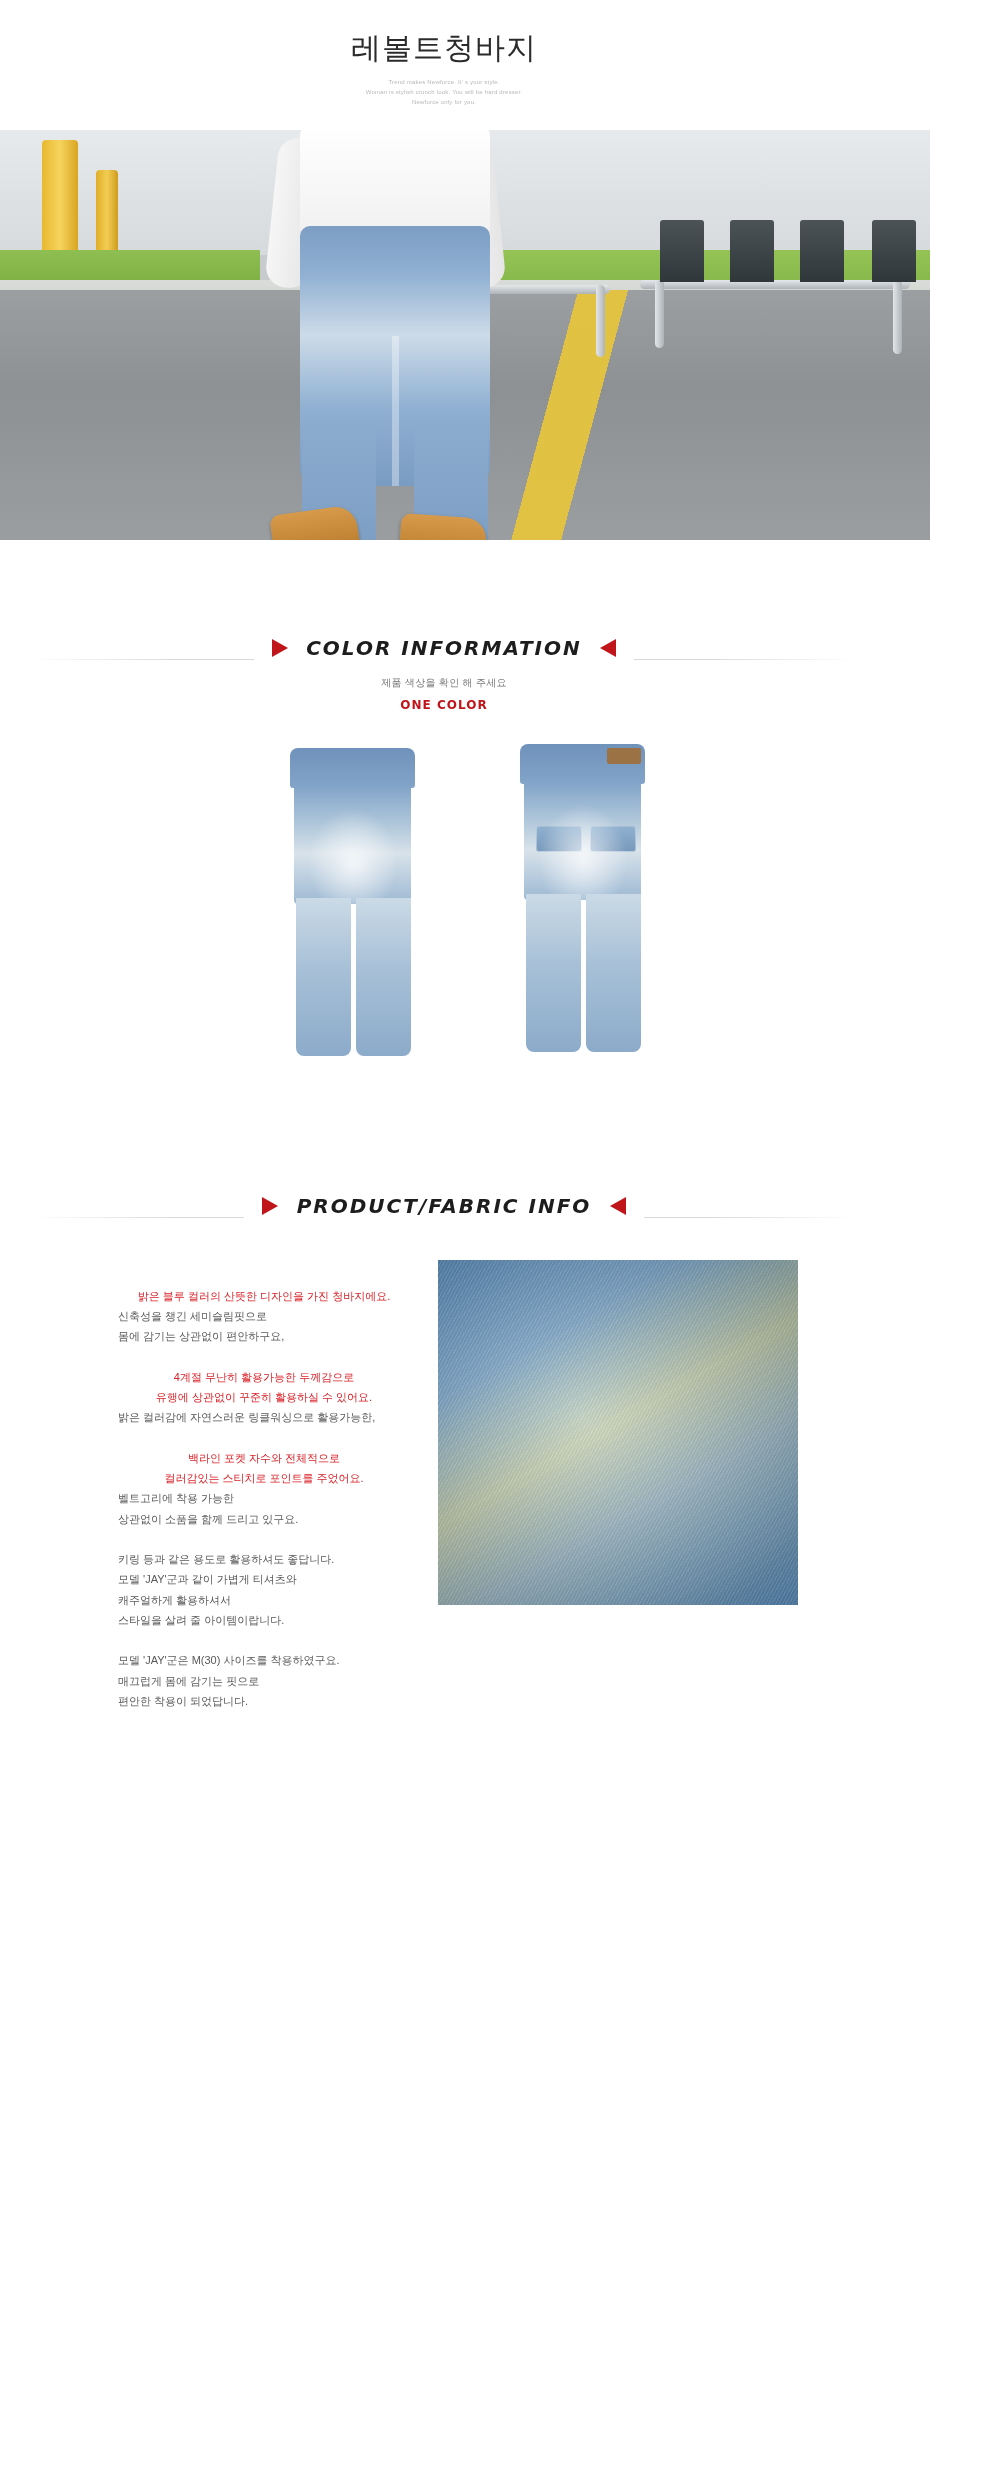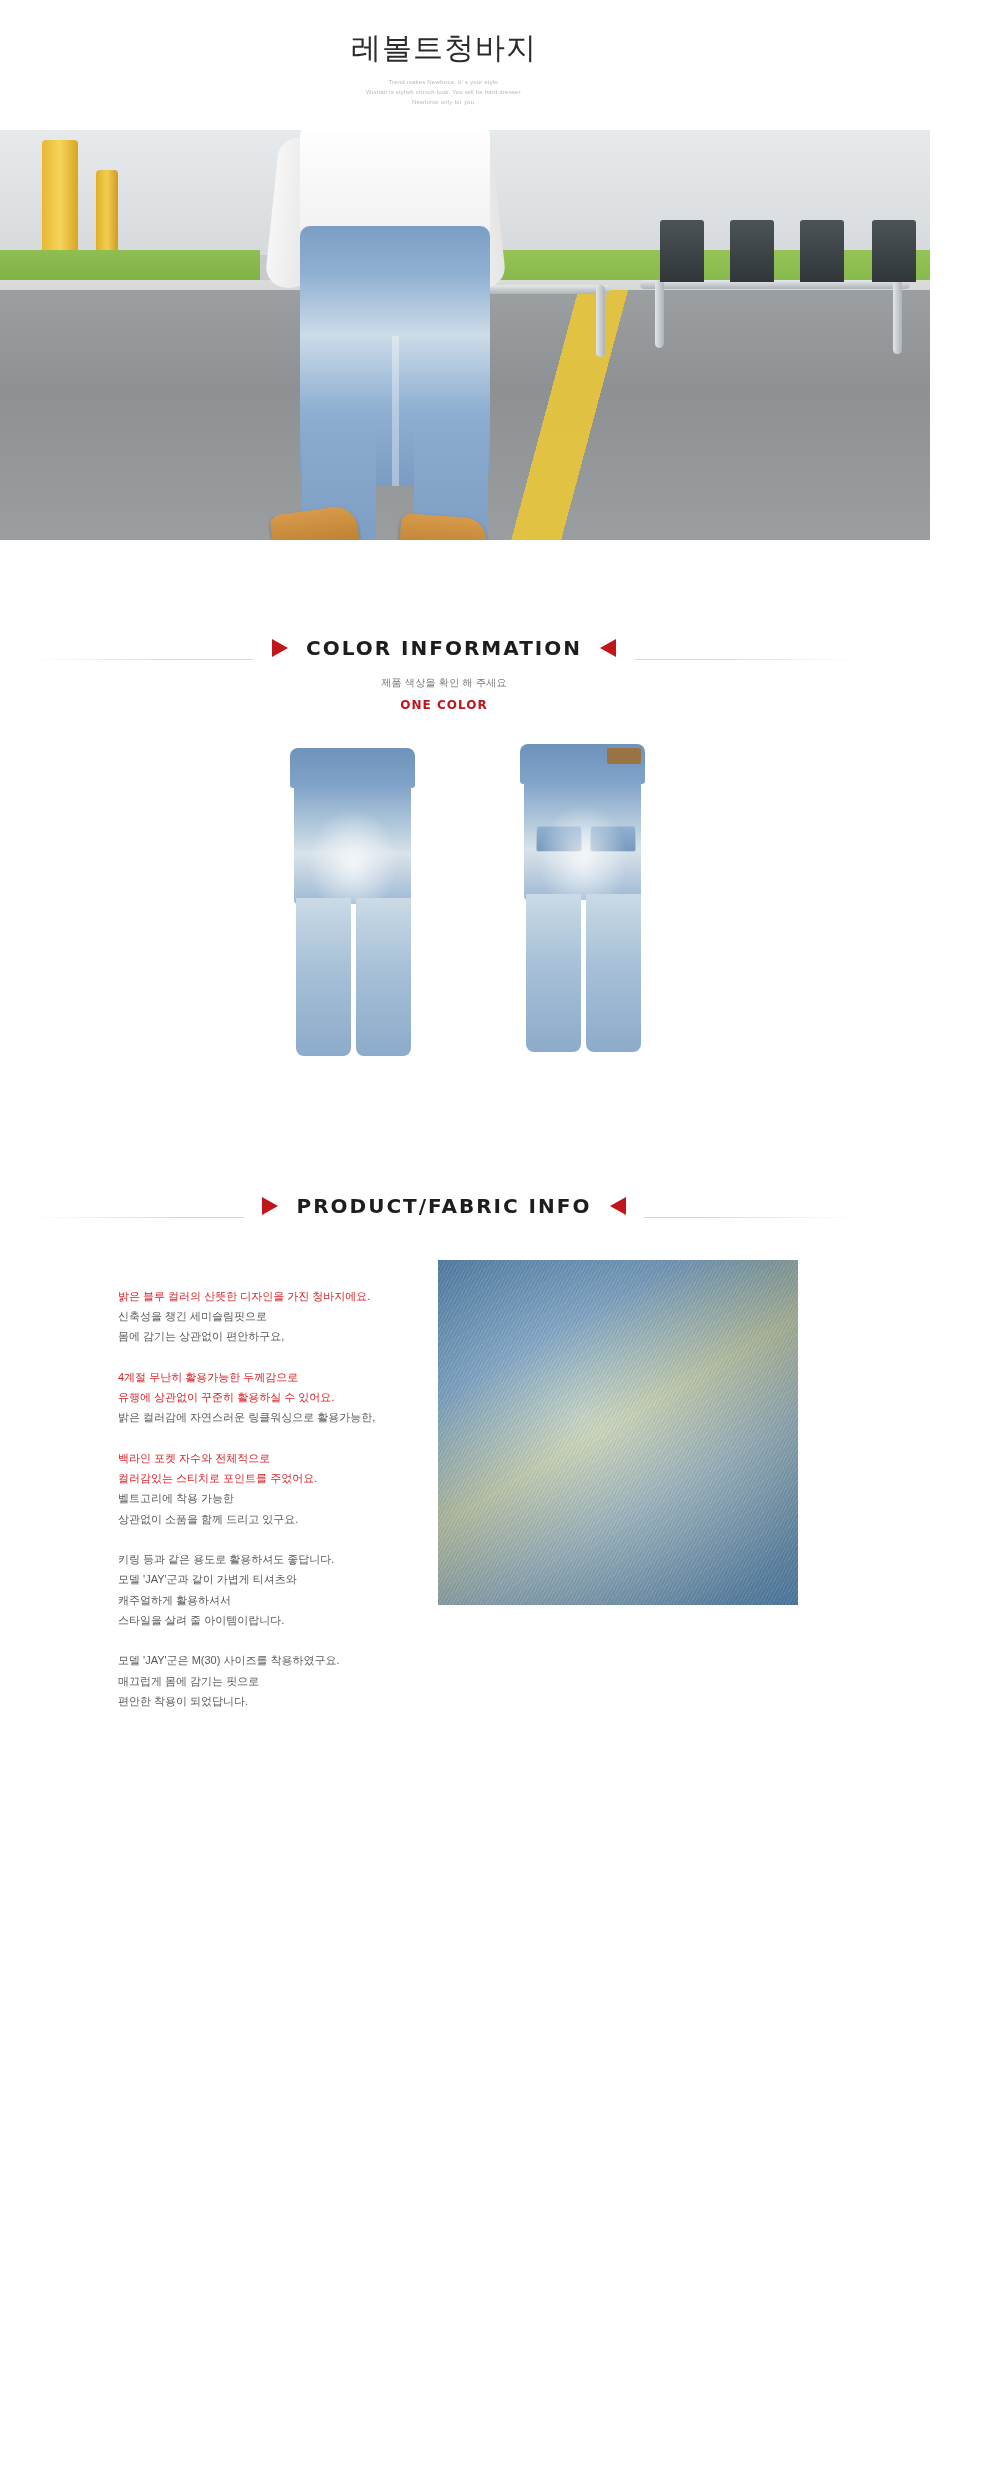--- a/index.html
+++ b/index.html
@@ -156,20 +156,21 @@
     display: inline-block;
     background: #fff;
     padding: 0 18px;
     z-index: 2;
   }
   .section-head h2 {
     display: inline-block;
     font-family: "DejaVu Sans", sans-serif;
     font-size: 20px;
     font-weight: bold;
+    font-style: italic;
     letter-spacing: 2px;
     color: #1d1d1d;
     vertical-align: middle;
   }
   .tri {
     display: inline-block; vertical-align: middle;
     width: 0; height: 0;
     border-top: 9px solid transparent;
     border-bottom: 9px solid transparent;
   }
@@ -246,21 +247,21 @@
     gap: 18px;
   }
   .info-text {
     width: 330px;
     padding: 26px 10px 10px 28px;
     font-size: 11px;
     line-height: 1.85;
     color: #5a5a5a;
   }
   .info-text .para { margin-bottom: 20px; }
-  .info-text .hl { color: #d81f26; }
+  .info-text .hl { color: #d81f26; text-align: center; }
   .info-text .plain { color: #5a5a5a; }
 
   .fabric-img {
     width: 360px; height: 345px;
     background:
       repeating-linear-gradient(118deg, rgba(255,255,255,.10) 0 1px, rgba(0,0,0,.05) 1px 3px),
       linear-gradient(150deg,#5b90c0 0%, #79a7cd 25%, #c3cfae 48%, #9fbcc9 66%, #5e93c2 100%);
       position: relative;
   }
   .fabric-img:after {

